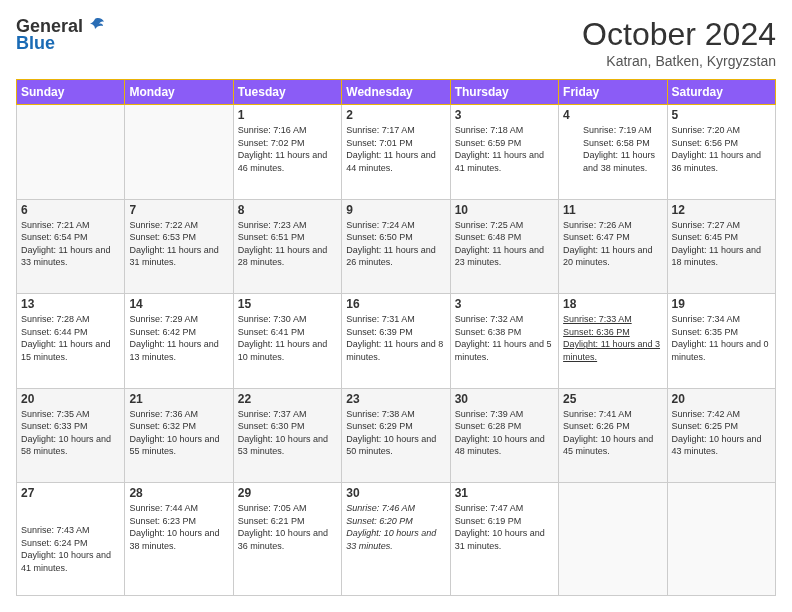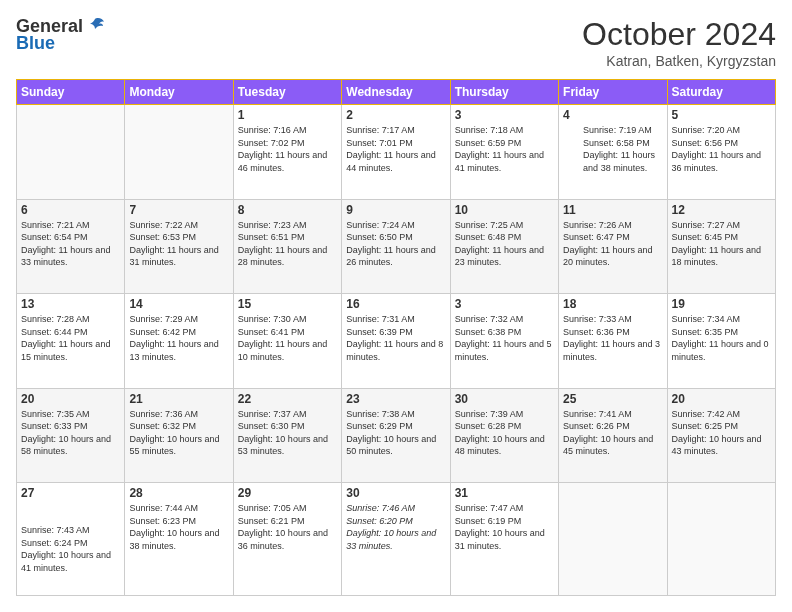--- a/index.html
+++ b/index.html
@@ -240,21 +240,21 @@
 Daylight: 11 hours and 8 minutes.</div>
           </td>
           <td>
             <span class="day-number">3</span>
             <div class="day-info" style="white-space: pre-line;">Sunrise: 7:32 AM
 Sunset: 6:38 PM
 Daylight: 11 hours and 5 minutes.</div>
           </td>
           <td>
             <span class="day-number">18</span>
-            <div class="day-info" style="white-space: pre-line;">Sunrise: 7:33 AM
+            <div class="day-info" style="white-space: pre-line; text-decoration: underline;">Sunrise: 7:33 AM
 Sunset: 6:36 PM
 Daylight: 11 hours and 3 minutes.</div>
           </td>
           <td>
             <span class="day-number">19</span>
             <div class="day-info" style="white-space: pre-line;">Sunrise: 7:34 AM
 Sunset: 6:35 PM
 Daylight: 11 hours and 0 minutes.</div>
           </td>
         </tr>

